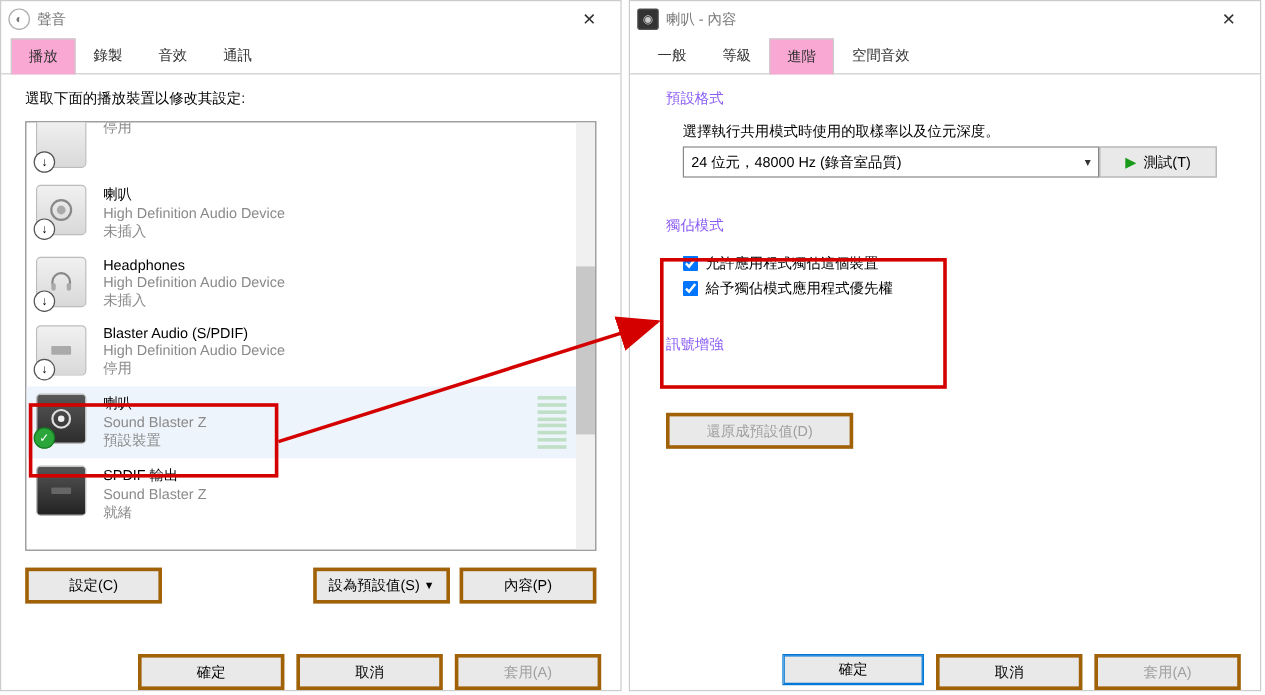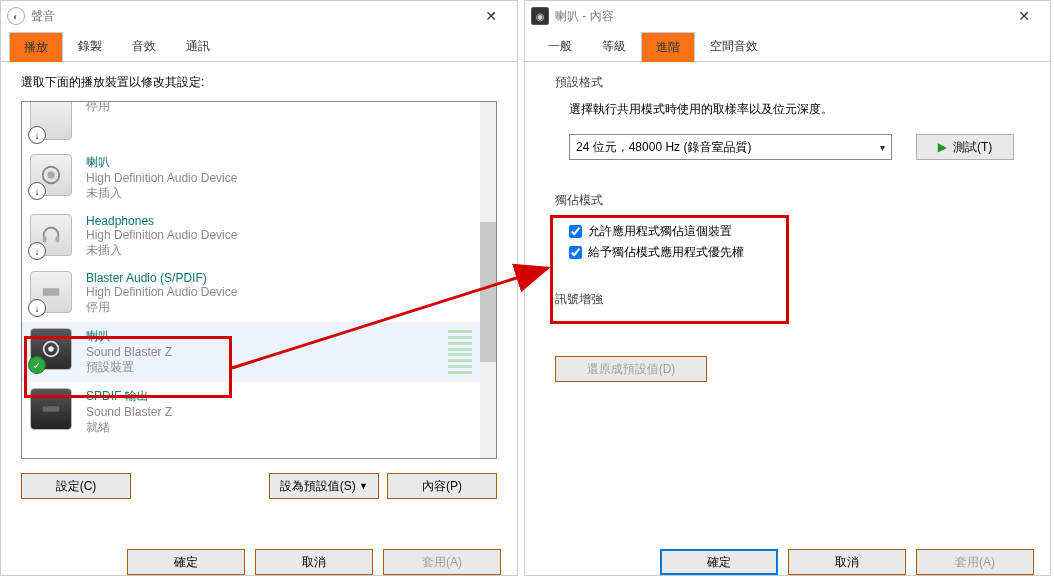--- a/index.html
+++ b/index.html
@@ -6,49 +6,49 @@
 .stage{position:relative;width:1054px;height:579px;overflow:hidden}
 .dlg{position:absolute;background:#fff;border:1px solid #ccc;box-sizing:border-box}
 .dlg1{left:0;top:0;width:518px;height:576px}
 .dlg2{left:524px;top:0;width:527px;height:576px}
 .titlebar{height:30px;display:flex;align-items:center;padding:0 6px;color:#777}
 .titlebar .ticon{width:16px;height:16px;margin-right:6px;border-radius:50%;border:1px solid #aaa;display:flex;align-items:center;justify-content:center;font-size:10px}
 .titlebar .tspacer{flex:1}
 .titlebar .x{width:40px;height:28px;display:flex;align-items:center;justify-content:center;cursor:default;font-size:14px;color:#333}
 .tabs{display:flex;border-bottom:1px solid #ccc;padding:0 8px}
 .tab{padding:6px 14px;border:1px solid transparent;border-bottom:none;color:#333;cursor:default}
-.tab.sel{border-color:#ccc;background:#f97316;position:relative;top:1px}
+.tab.sel{border-color:#ccc;background:#f9a8d4;position:relative;top:1px}
 .body1{padding:12px 20px 0 20px}
 .instr{margin:0 0 10px 0}
 .listbox{border:1px solid #888;height:356px;overflow:hidden;position:relative}
 .scrolltrack{position:absolute;right:0;top:0;width:16px;height:100%;background:#f0f0f0}
 .scrollthumb{position:absolute;right:0;width:16px;height:140px;top:120px;background:#c8c8c8}
 .items{position:absolute;left:0;right:16px;top:-10px}
 .item{display:flex;align-items:flex-start;padding:6px 8px;gap:12px}
 .item .ico{width:44px;height:44px;position:relative}
 .item .ico .box{width:40px;height:40px;border:1px solid #bbb;border-radius:4px;background:linear-gradient(#f1f1f1,#d9d9d9);display:flex;align-items:center;justify-content:center}
 .item .ico .badge{position:absolute;left:-2px;bottom:-2px;width:16px;height:16px;border-radius:50%;background:#fff;border:1px solid #555;display:flex;align-items:center;justify-content:center;font-size:10px;color:#000}
 .item .ico .check{position:absolute;left:-2px;bottom:-2px;width:16px;height:16px;border-radius:50%;background:#2aa63a;border:1px solid #137b1f;display:flex;align-items:center;justify-content:center;font-size:10px;color:#fff}
-.item .txt .n{color:#0f766e}
+.item .txt .n{color:#000000}
 .item .txt .g{color:#8a8a8a}
 .meter{margin-left:auto;width:24px;height:44px;display:flex;flex-direction:column;justify-content:space-between;padding:2px 0}
 .meter span{height:3px;background:#bfe0c6}
 .item.sel{background:#eef4fb}
 .rowbtns{display:flex;gap:8px;margin-top:14px}
 .rowbtns .spacer{flex:1}
-.btn{min-width:88px;height:24px;border:1px solid #a16207;background:#e9e9e9;display:inline-flex;align-items:center;justify-content:center;padding:0 10px;cursor:default}
+.btn{min-width:88px;height:24px;border:3px solid #a16207;background:#e9e9e9;display:inline-flex;align-items:center;justify-content:center;padding:0 10px;cursor:default}
 .btn.dis{color:#a0a0a0}
 .btn.def{border:1px solid #0078d7;box-shadow:0 0 0 1px #0078d7 inset}
 .dlgbtns{position:absolute;right:16px;bottom:0;display:flex;gap:10px}
 
 .body2{padding:12px 30px 0 30px}
 .group{margin-bottom:14px}
-.group .gt{color:#404040;margin-bottom:6px}
+.group .gt{color:#8b5cf6;margin-bottom:6px}
 .group .gin{padding:4px 6px 6px 14px}
-.formrow{display:flex;gap:24px;margin-top:16px}
+.formrow{display:flex;gap:0;margin-top:4px}
 .combo{flex:1;height:24px;border:1px solid #888;display:flex;align-items:center;padding:0 6px;justify-content:space-between;font-size:12px}
 .combo .cd{font-size:10px;color:#333}
 .testbtn{width:96px;height:24px;border:1px solid #adadad;background:#e9e9e9;display:flex;align-items:center;justify-content:center;gap:6px}
 .testbtn .play{color:#1a9a1a}
 .cbx{display:flex;align-items:center;gap:6px;margin:4px 0}
 .cbx input{margin:0}
 .redbox{position:absolute;border:3px solid #d40000;pointer-events:none;box-sizing:border-box}
 .arrow-svg{position:absolute;pointer-events:none}
 .underline{display:inline-block;width:22px;height:1px;background:#c40000;vertical-align:baseline;margin-left:2px}
 svg.speaker{width:22px;height:22px}

